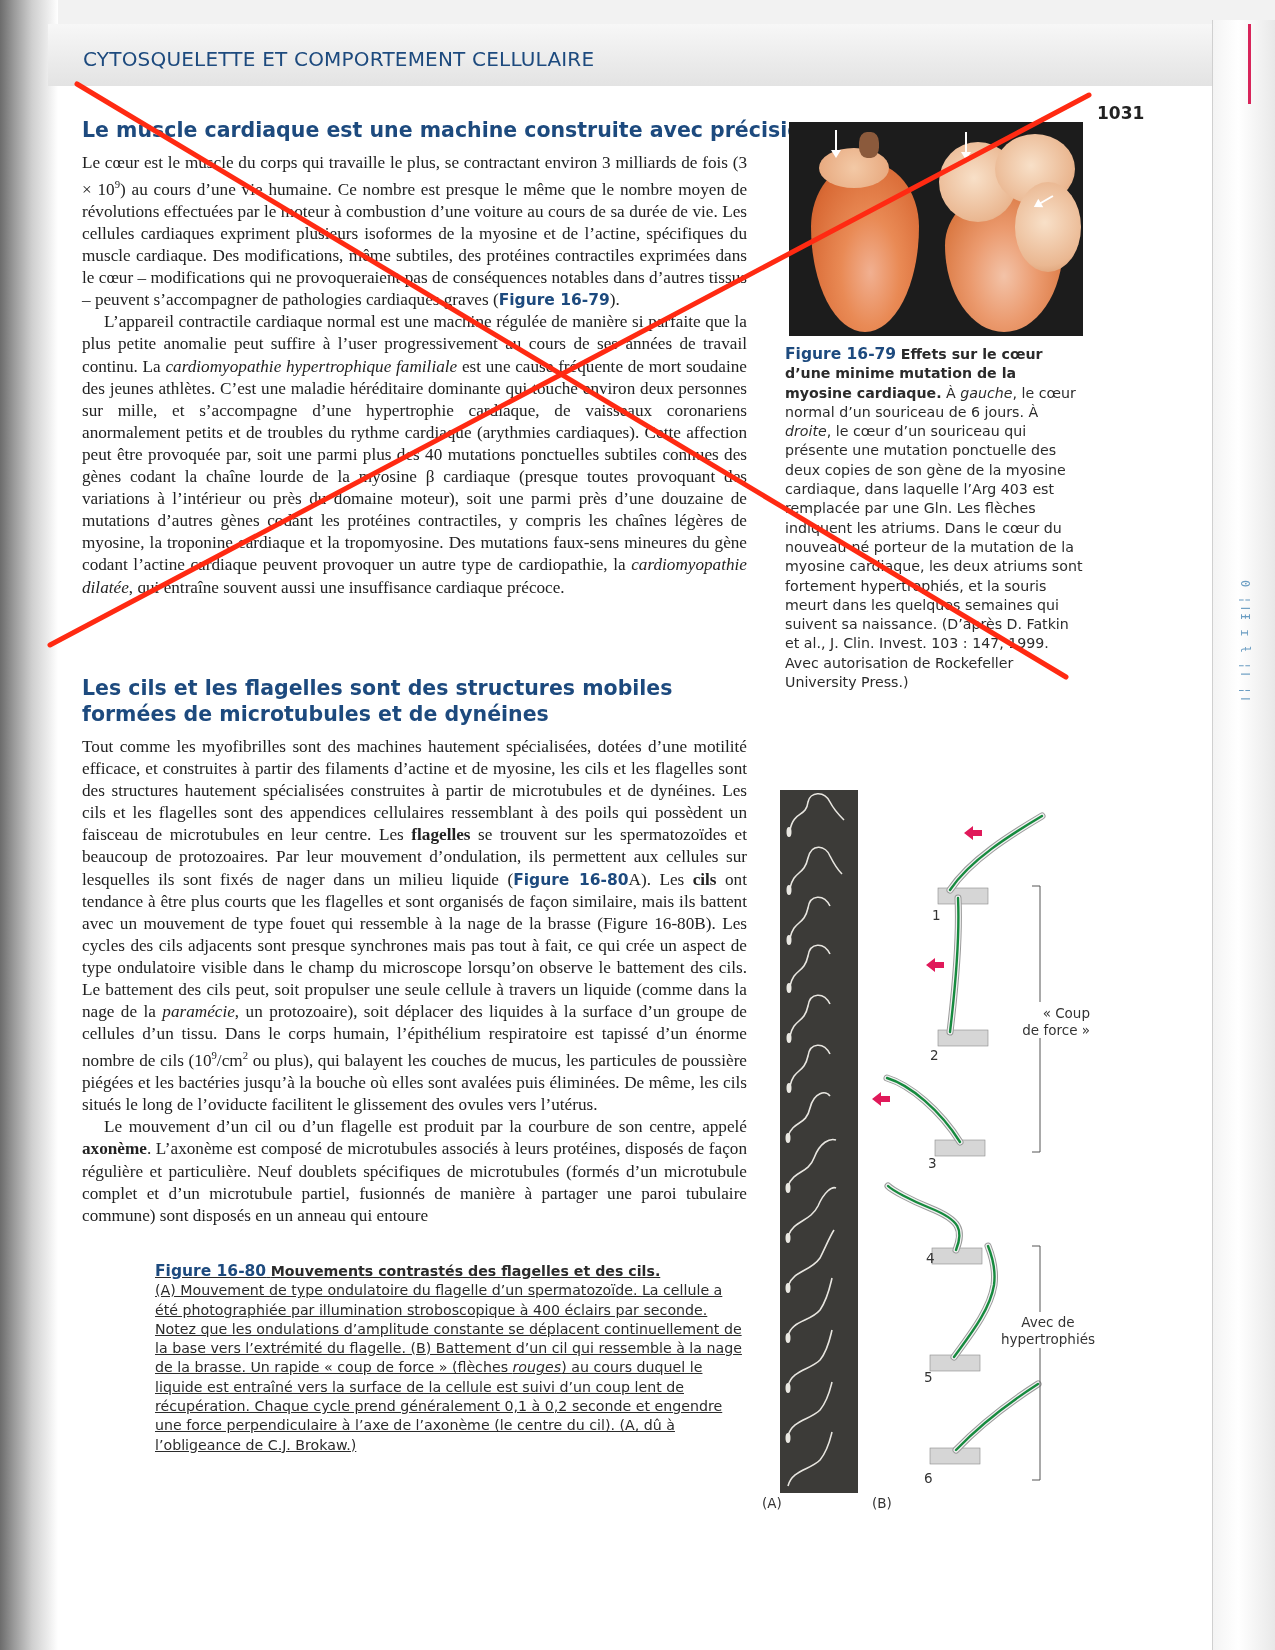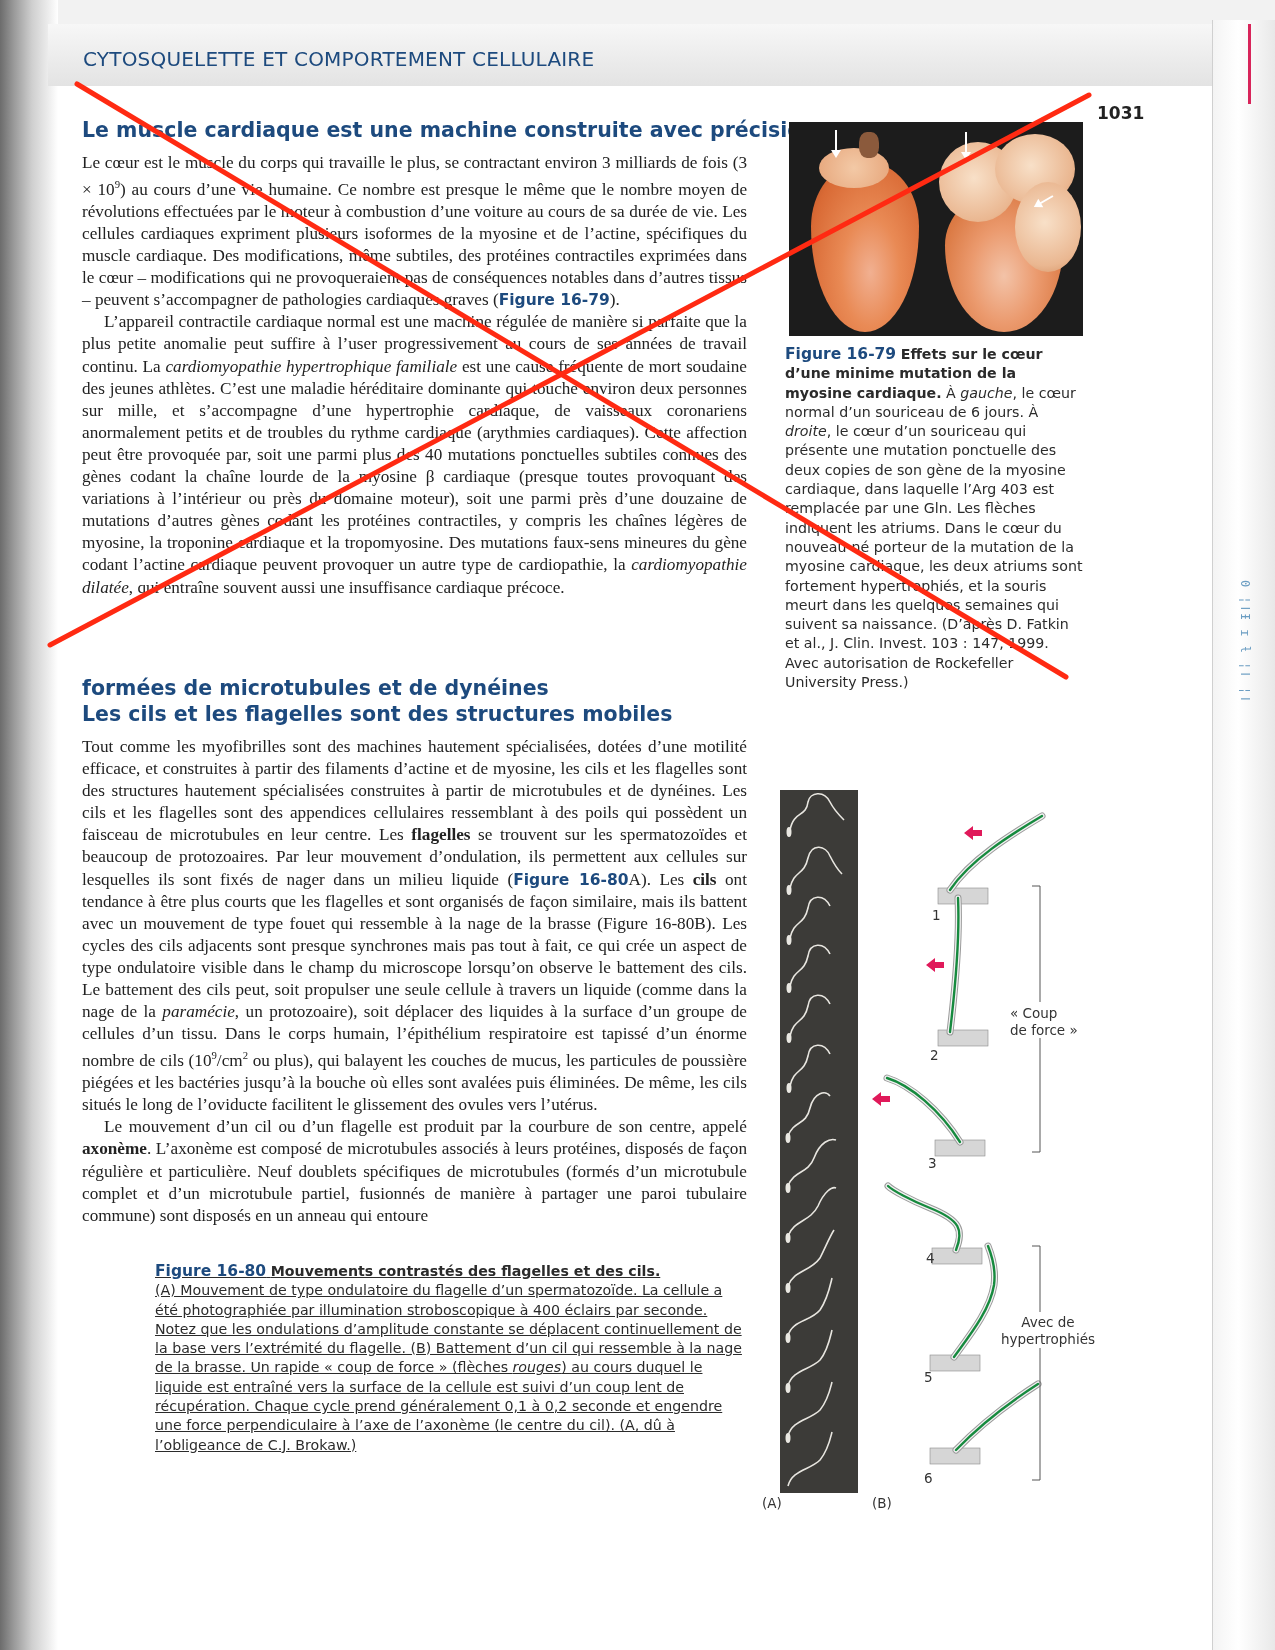--- a/index.html
+++ b/index.html
@@ -117,22 +117,22 @@
   <div class="photo-arrow" style="left:30px; top:10px; height:22px;"></div>
   <div class="photo-arrow" style="left:110px; top:70px; height:16px; transform:rotate(60deg);"></div>
 </div>
 
 <div class="caption" style="left:785px; top:345px; width:300px;">
   <span class="fig-label">Figure 16-79</span>
   <span class="fig-title">Effets sur le cœur d’une minime mutation de la myosine cardiaque.</span><span> À <i>gauche</i>, le cœur normal d’un souriceau de 6 jours. À <i>droite</i>, le cœur d’un souriceau qui présente une mutation ponctuelle des deux copies de son gène de la myosine cardiaque, dans laquelle l’Arg 403 est remplacée par une Gln. Les flèches indiquent les atriums. Dans le cœur du nouveau-né porteur de la mutation de la myosine cardiaque, les deux atriums sont fortement hypertrophiés, et la souris meurt dans les quelques semaines qui suivent sa naissance. (D’après D. Fatkin et al., J. Clin. Invest. 103 : 147, 1999. Avec autorisation de Rockefeller University Press.)</span>
 </div>
 
 <div class="section-title" style="top:675px;">
+  <div>Les cils et les flagelles sont des structures mobiles</div>
   <div>formées de microtubules et de dynéines</div>
-  <div>Les cils et les flagelles sont des structures mobiles</div>
 </div>
 <div class="body-text" style="top:736px;">
     <p>Tout comme les myofibrilles sont des machines hautement spécialisées, dotées d’une motilité efficace, et construites à partir des filaments d’actine et de myosine, les cils et les flagelles sont des structures hautement spécialisées construites à partir de microtubules et de dynéines. Les cils et les flagelles sont des appendices cellulaires ressemblant à des poils qui possèdent un faisceau de microtubules en leur centre. Les <b>flagelles</b> se trouvent sur les spermatozoïdes et beaucoup de protozoaires. Par leur mouvement d’ondulation, ils permettent aux cellules sur lesquelles ils sont fixés de nager dans un milieu liquide (<span class="fig-ref">Figure 16-80</span>A). Les <b>cils</b> ont tendance à être plus courts que les flagelles et sont organisés de façon similaire, mais ils battent avec un mouvement de type fouet qui ressemble à la nage de la brasse (Figure 16-80B). Les cycles des cils adjacents sont presque synchrones mais pas tout à fait, ce qui crée un aspect de type ondulatoire visible dans le champ du microscope lorsqu’on observe le battement des cils. Le battement des cils peut, soit propulser une seule cellule à travers un liquide (comme dans la nage de la <i>paramécie</i>, un protozoaire), soit déplacer des liquides à la surface d’un groupe de cellules d’un tissu. Dans le corps humain, l’épithélium respiratoire est tapissé d’un énorme nombre de cils (10<sup style="font-size: 0.62em;">9</sup>/cm<sup style="font-size: 0.62em;">2</sup> ou plus), qui balayent les couches de mucus, les particules de poussière piégées et les bactéries jusqu’à la bouche où elles sont avalées puis éliminées. De même, les cils situés le long de l’oviducte facilitent le glissement des ovules vers l’utérus.</p>
     <p class="ind">Le mouvement d’un cil ou d’un flagelle est produit par la courbure de son centre, appelé <b>axonème</b>. L’axonème est composé de microtubules associés à leurs protéines, disposés de façon régulière et particulière. Neuf doublets spécifiques de microtubules (formés d’un microtubule complet et d’un microtubule partiel, fusionnés de manière à partager une paroi tubulaire commune) sont disposés en un anneau qui entoure</p>
   </div>
 
 <div class="caption" style="left:155px; top:1262px; width:590px;text-decoration:underline;">
   <span class="fig-label">Figure 16-80</span>
   <span class="fig-title">Mouvements contrastés des flagelles et des cils.</span><br>
   <span>(A) Mouvement de type ondulatoire du flagelle d’un spermatozoïde. La cellule a été photographiée par illumination stroboscopique à 400 éclairs par seconde. Notez que les ondulations d’amplitude constante se déplacent continuellement de la base vers l’extrémité du flagelle. (B) Battement d’un cil qui ressemble à la nage de la brasse. Un rapide « coup de force » (flèches <i>rouges</i>) au cours duquel le liquide est entraîné vers la surface de la cellule est suivi d’un coup lent de récupération. Chaque cycle prend généralement 0,1 à 0,2 seconde et engendre une force perpendiculaire à l’axe de l’axonème (le centre du cil). (A, dû à l’obligeance de C.J. Brokaw.)</span>
@@ -230,21 +230,21 @@
   <rect x="150" y="212" width="90" height="36" fill="#ffffff"></rect>
   <rect x="148" y="522" width="92" height="36" fill="#ffffff"></rect>
 </svg>
 <div class="diagram-label" style="left:932px; top:907px;">1</div>
 <div class="diagram-label" style="left:930px; top:1047px;">2</div>
 <div class="diagram-label" style="left:928px; top:1155px;">3</div>
 <div class="diagram-label" style="left:926px; top:1250px;">4</div>
 <div class="diagram-label" style="left:924px; top:1369px;">5</div>
 <div class="diagram-label" style="left:924px; top:1470px;">6</div>
 
-<div class="diagram-label" style="left:1010px; top:1005px; text-align:left; width:80px; line-height:17px;">
+<div class="diagram-label" style="left:1010px; top:1005px; text-align:right; width:80px; line-height:17px;">
   <div>« Coup</div>
   <div>de force »</div>
 </div>
 <div class="diagram-label" style="left:998px; top:1314px; text-align:center; width:100px; line-height:17px;">
   <div>Avec de</div>
   <div>hypertrophiés</div>
 </div>
 
 <svg class="redx" width="1275" height="1650" viewBox="0 0 1275 1650">
   <line x1="77" y1="84" x2="1066" y2="677" stroke="#ff2a12" stroke-width="5" stroke-linecap="round"></line>

